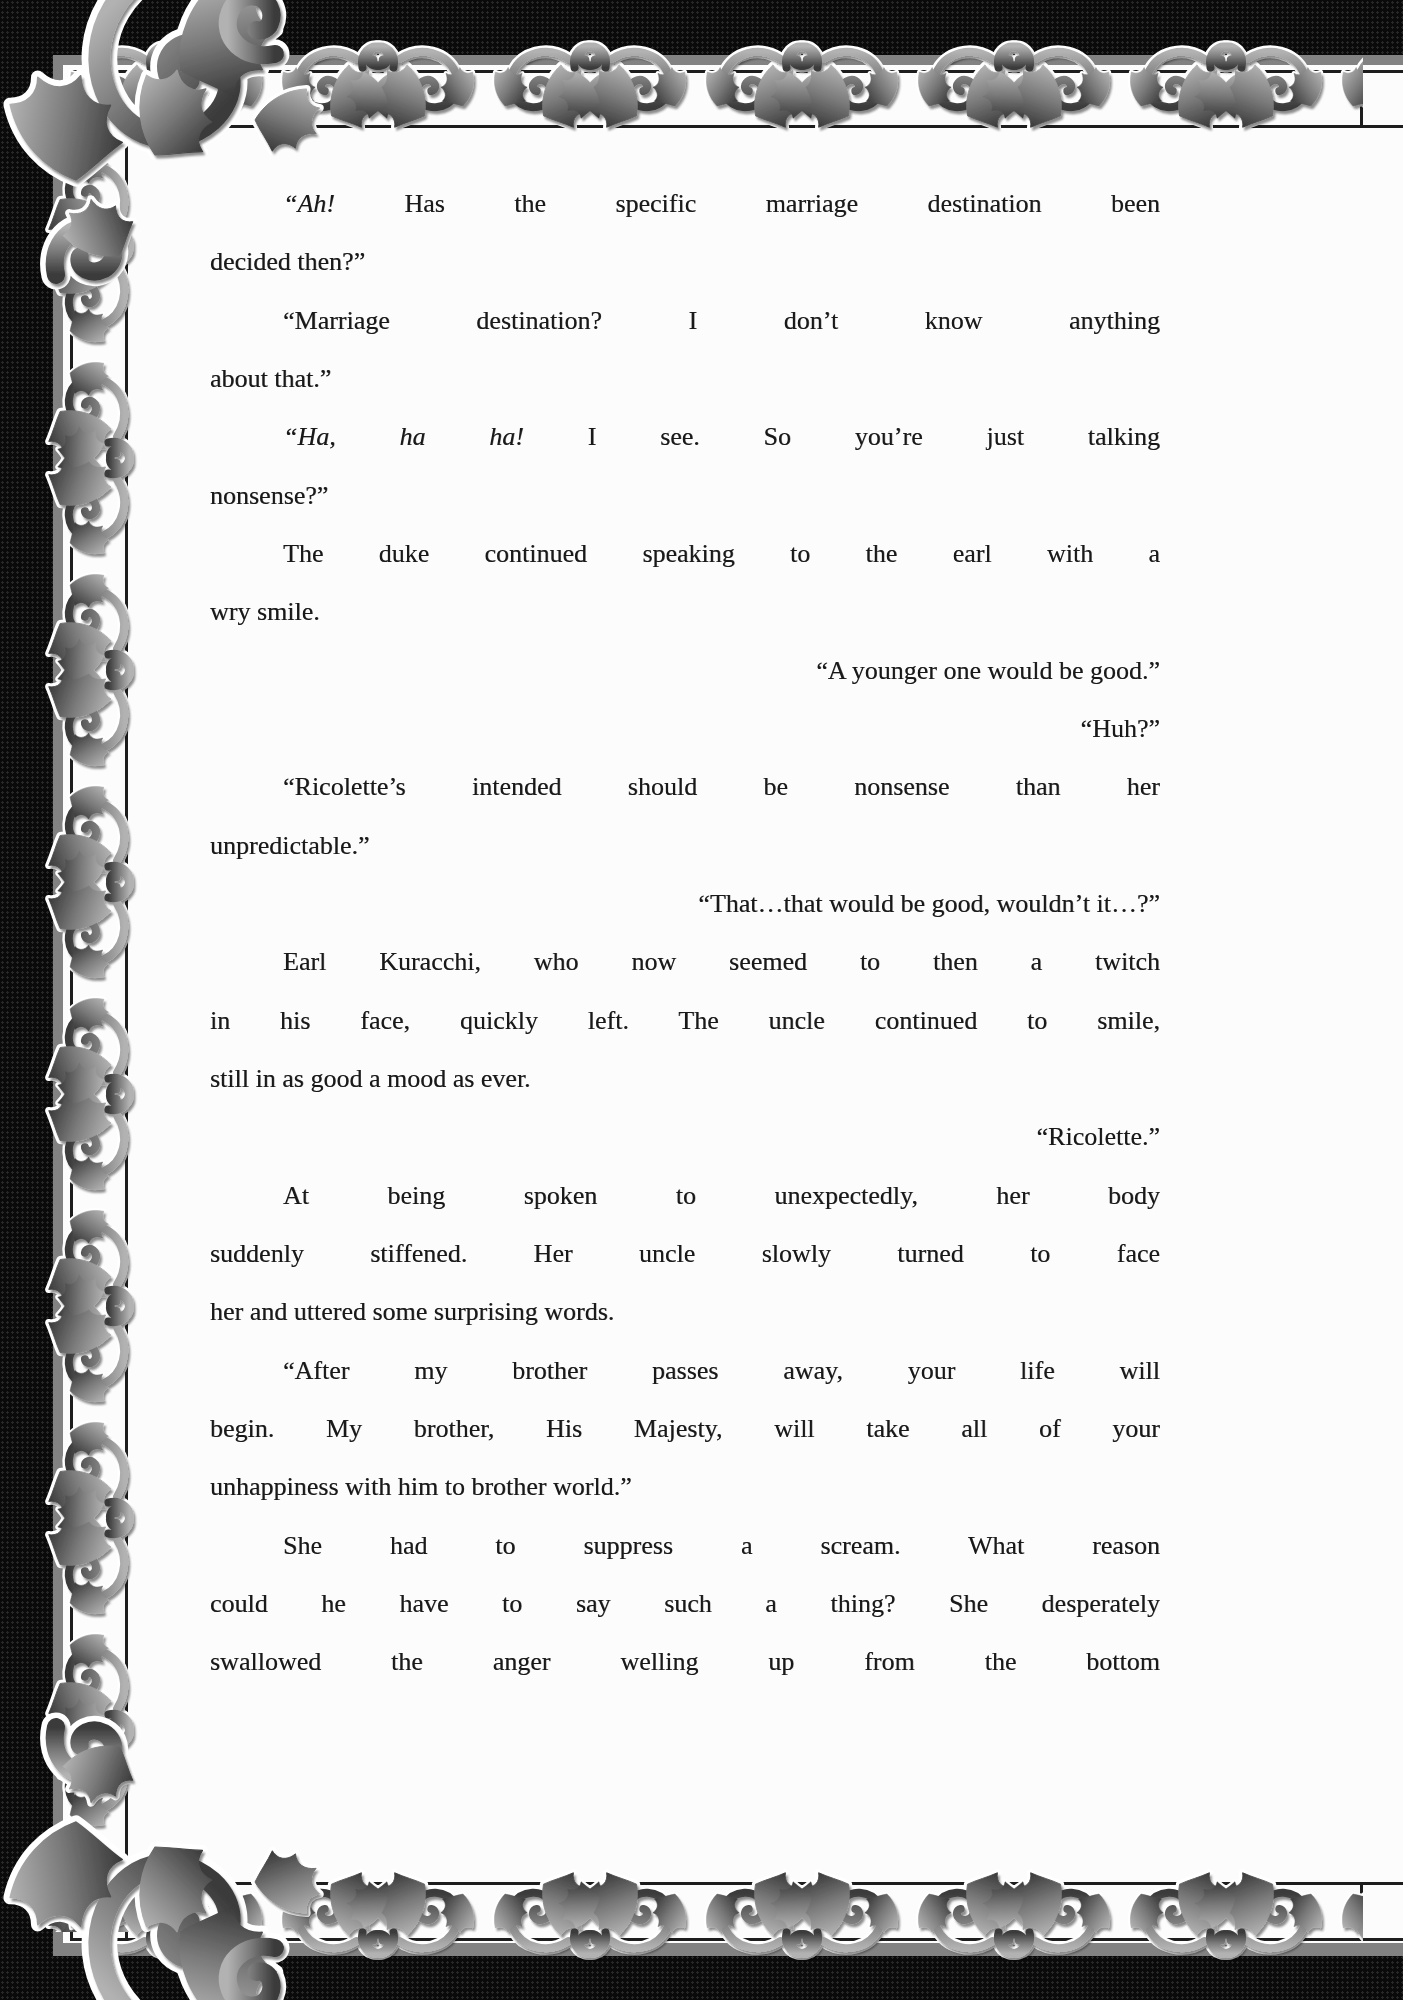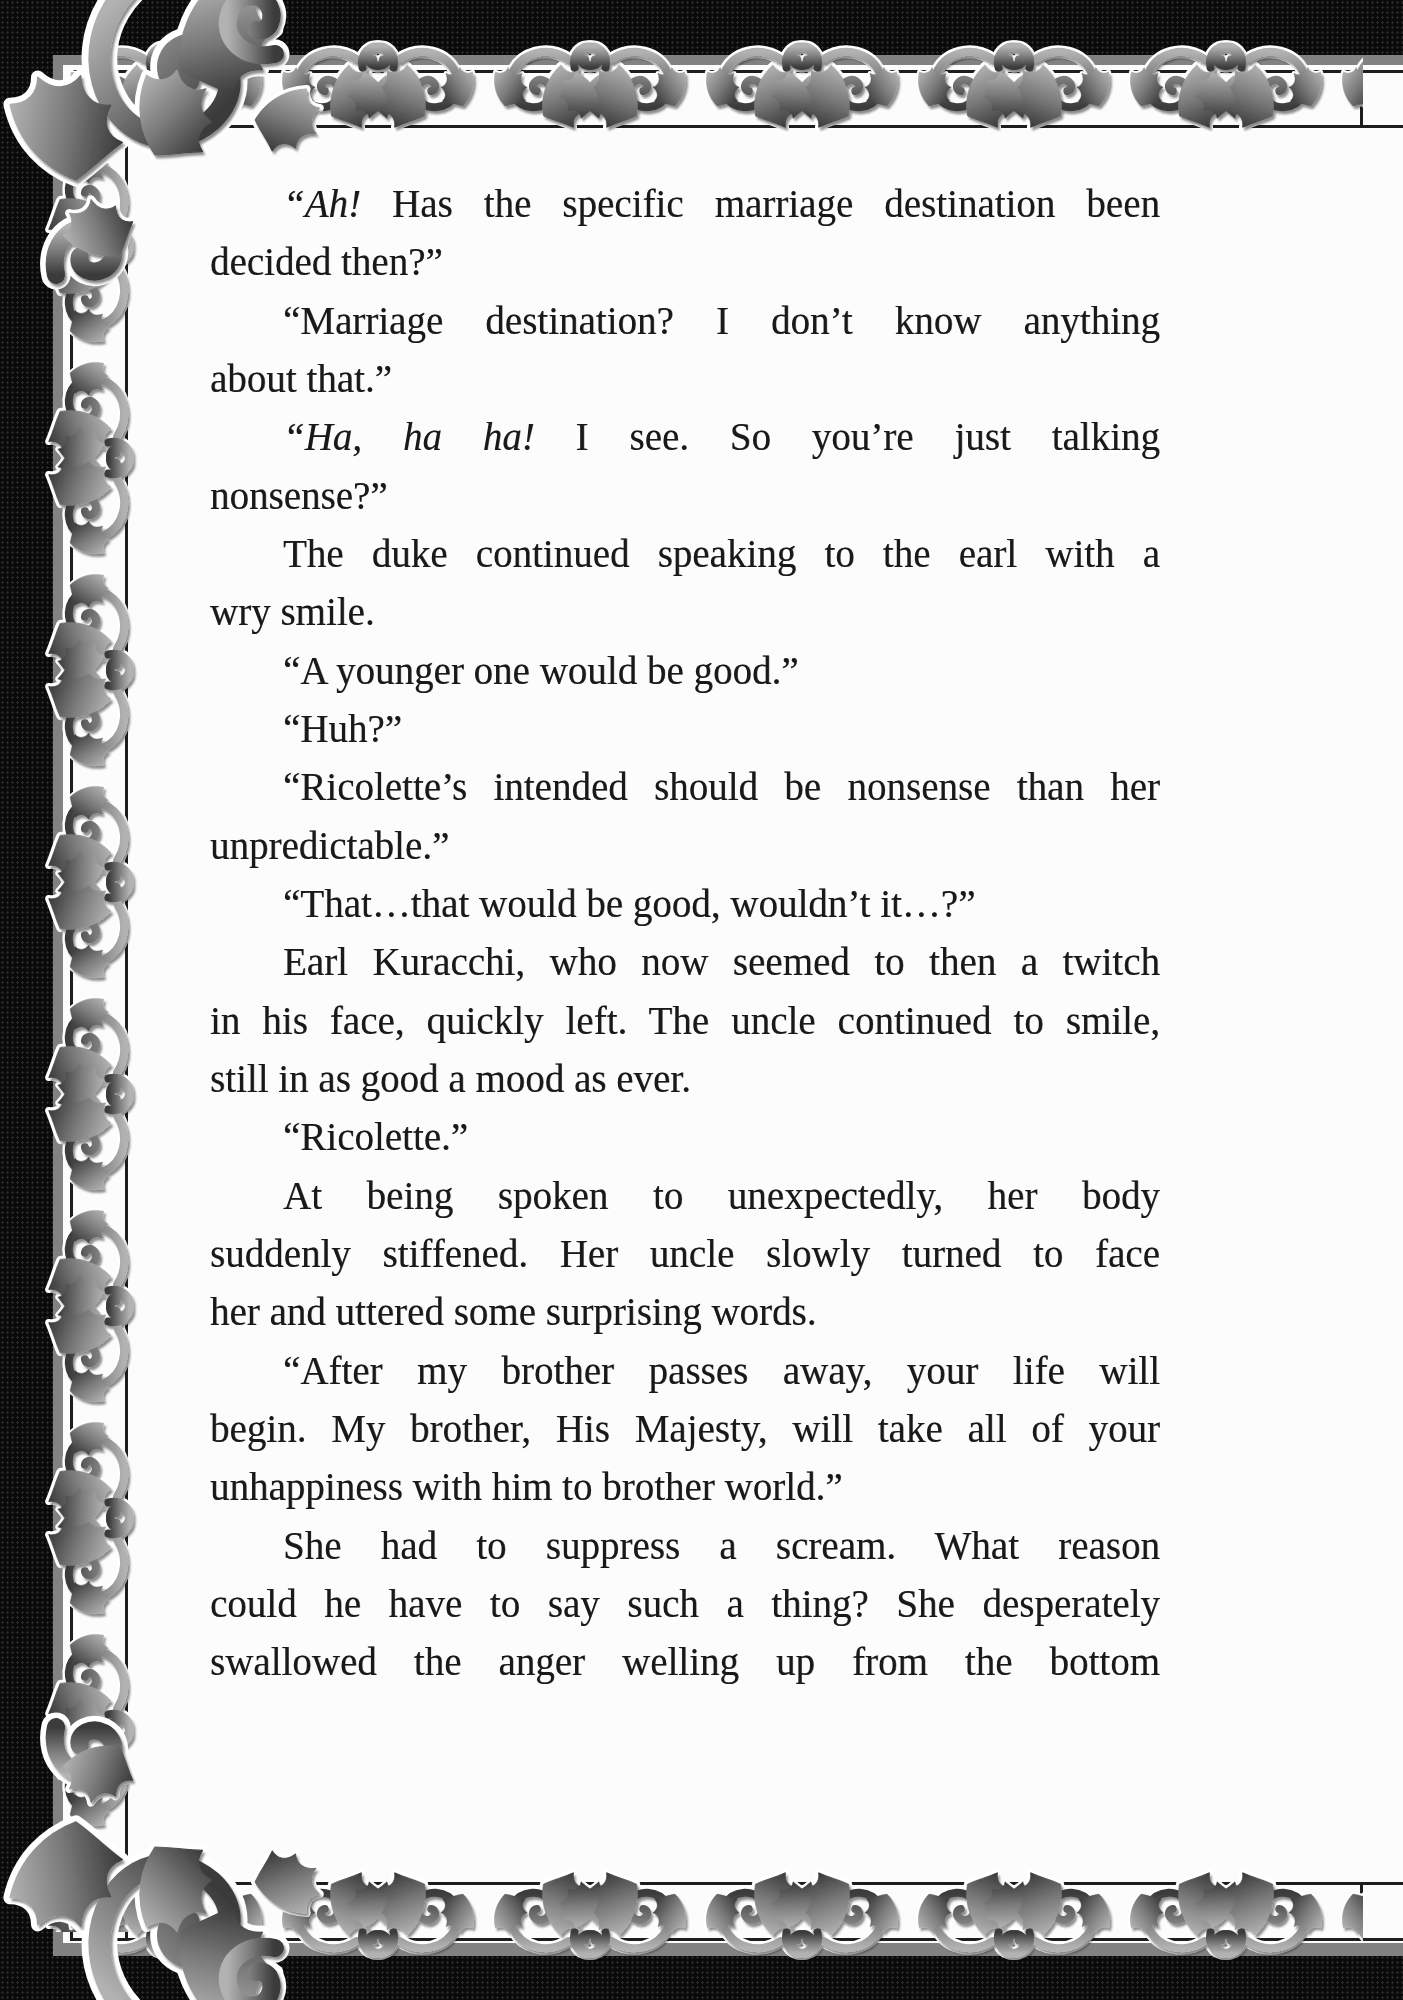--- a/index.html
+++ b/index.html
@@ -24,26 +24,26 @@
   .r-close-top{left:1360px;top:70px;width:3px;height:58px;}
   .r-close-bottom{left:1360px;top:1882px;width:3px;height:59px;}
   svg.orn{position:absolute;left:0;top:0;width:1403px;height:2000px;pointer-events:none;}
   .orn .curl{fill:none;stroke:var(--oc);stroke-width:var(--cw);stroke-linecap:round;}
   .orn .leaf{fill:var(--oc);stroke:var(--oc);stroke-width:var(--lw);stroke-linejoin:round;}
   .orn g.halo{--oc:#ffffff;--cw:21;--lw:9;}
   .orn g.inkd{--oc:url(#gv);--cw:13;--lw:1;filter:url(#ds);}
   .textblock{
     position:absolute;left:210px;top:175px;width:950px;
     font-family:"Liberation Serif","DejaVu Serif",serif;
-    font-size:39px;color:var(--ink,#191919);
+    font-size:26px;color:var(--ink,#191919);
     text-shadow:0.4px 0.4px 0 rgba(25,25,25,0.55);
   }
   .textblock p.line{margin:0;height:58.33px;line-height:58.33px;overflow:hidden;text-align:left;white-space:normal;}
   .textblock p.line.j{text-align:justify;text-align-last:justify;}
-  .textblock p.line.ind{padding-left:73px;}
+  .textblock p.line.ind{padding-left:73px;text-align:right;}
   .textblock i{font-style:italic;}
 </style>
 </head>
 <body>
 
 <div class="page">
 
   <div class="panel"></div>
 
   <div class="gstrip gs-top"></div>

